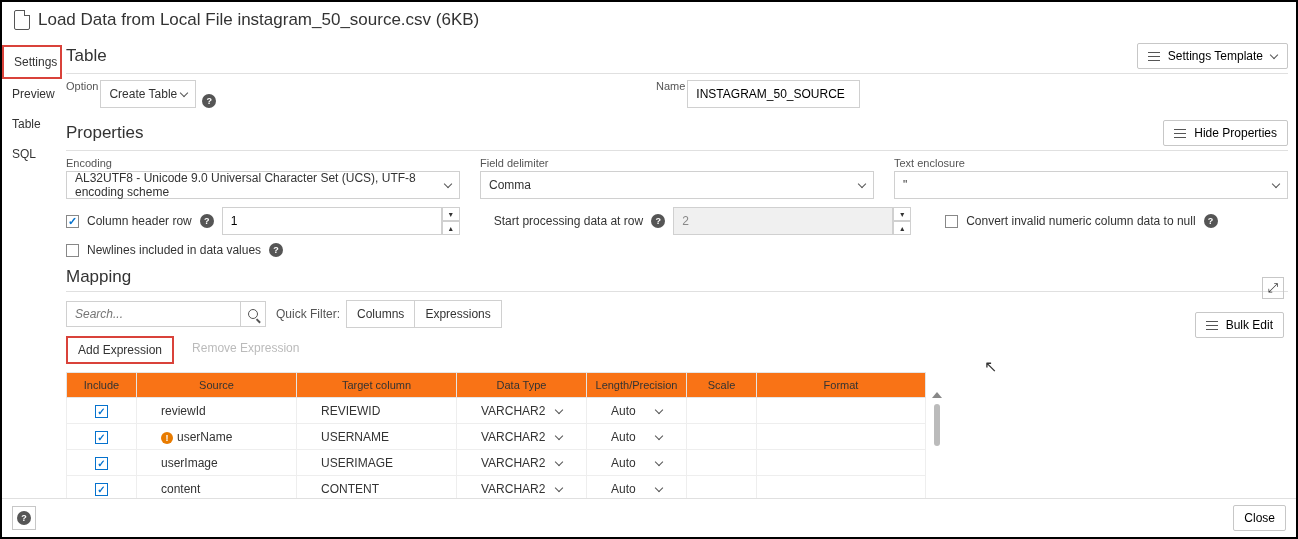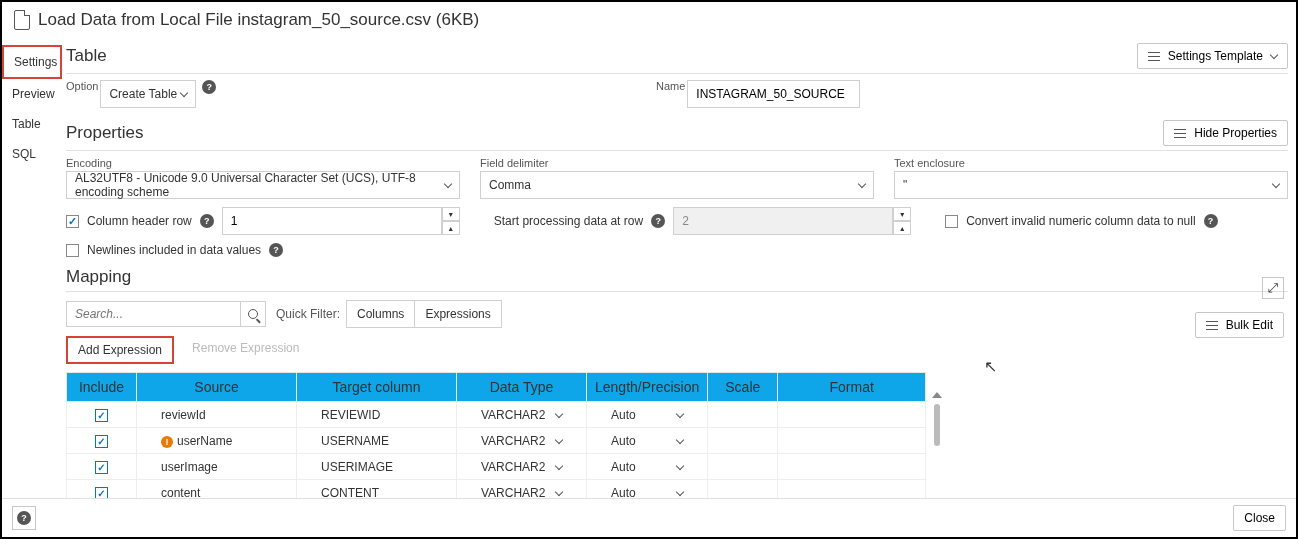--- a/index.html
+++ b/index.html
@@ -54,21 +54,21 @@
 .qf-label { color: #555; margin-left: 4px; }
 .filter-btns { display: flex; border: 1px solid #d0d0d0; }
 .filter-btns span { padding: 6px 10px; cursor: pointer; }
 .filter-btns span:first-child { border-right: 1px solid #d0d0d0; }
 
 .expr-row { display: flex; gap: 8px; margin-top: 8px; }
 .add-expr { border: 2px solid #d9423a; padding: 5px 10px; cursor: pointer; font-size: 12px; }
 .rm-expr { padding: 5px 10px; color: #bbb; font-size: 12px; }
 
 .table { width: 100%; border-collapse: collapse; margin-top: 8px; }
-.table th { background: #0ea5e9; border: 1px solid #e5e5e5; padding: 6px 8px; font-size: 14px; font-weight: 400; text-align: center; color: #333; }
+.table th { background: #f97316; border: 1px solid #e5e5e5; padding: 6px 8px; font-size: 11px; font-weight: 400; text-align: center; color: #333; }
 .table td { border: 1px solid #eee; padding: 5px 24px; font-size: 12px; height: 26px; }
 .table .col-include { width: 70px; text-align: center; }
 .cb-cell { width: 13px; height: 13px; border: 1px solid #0572ce; display: inline-flex; align-items: center; justify-content: center; }
 .cb-cell::before { content: "✓"; color: #0572ce; font-size: 10px; font-weight: bold; }
 .dtcell { display: flex; justify-content: space-between; align-items: center; }
 .warn-icon { width: 12px; height: 12px; border-radius: 50%; background: #e87b00; color: #fff; font-size: 9px; font-weight: bold; display: inline-flex; align-items: center; justify-content: center; margin-right: 4px; }
 .table-wrap { display: flex; }
 .table-scroll { width: 14px; position: relative; margin-left: 4px; }
 .scroll-arrow { position: absolute; width: 0; height: 0; border-left: 5px solid transparent; border-right: 5px solid transparent; left: 2px; }
 .scroll-arrow.up { top: 28px; border-bottom: 6px solid #888; }
@@ -104,21 +104,21 @@
       <button class="btn btn-sliders">
         <span></span>
         <span>Settings Template</span>
         <span class="chev-down"></span>
       </button>
     </div>
 
     <div class="form-row">
       <div class="form-group" style="max-width:570px">
         <span class="form-label">Option</span>
-        <div style="display:flex;align-items:flex-start;gap:6px">
+        <div style="display:flex;align-items:flex-end;gap:6px">
           <div class="select" style="flex:1">
             <span>Create Table</span>
             <span class="chev-down"></span>
           </div>
           <span class="help-icon">?</span>
         </div>
       </div>
       <div class="form-group">
         <span class="form-label">Name</span>
         <input class="input" value="INSTAGRAM_50_SOURCE" style="">

